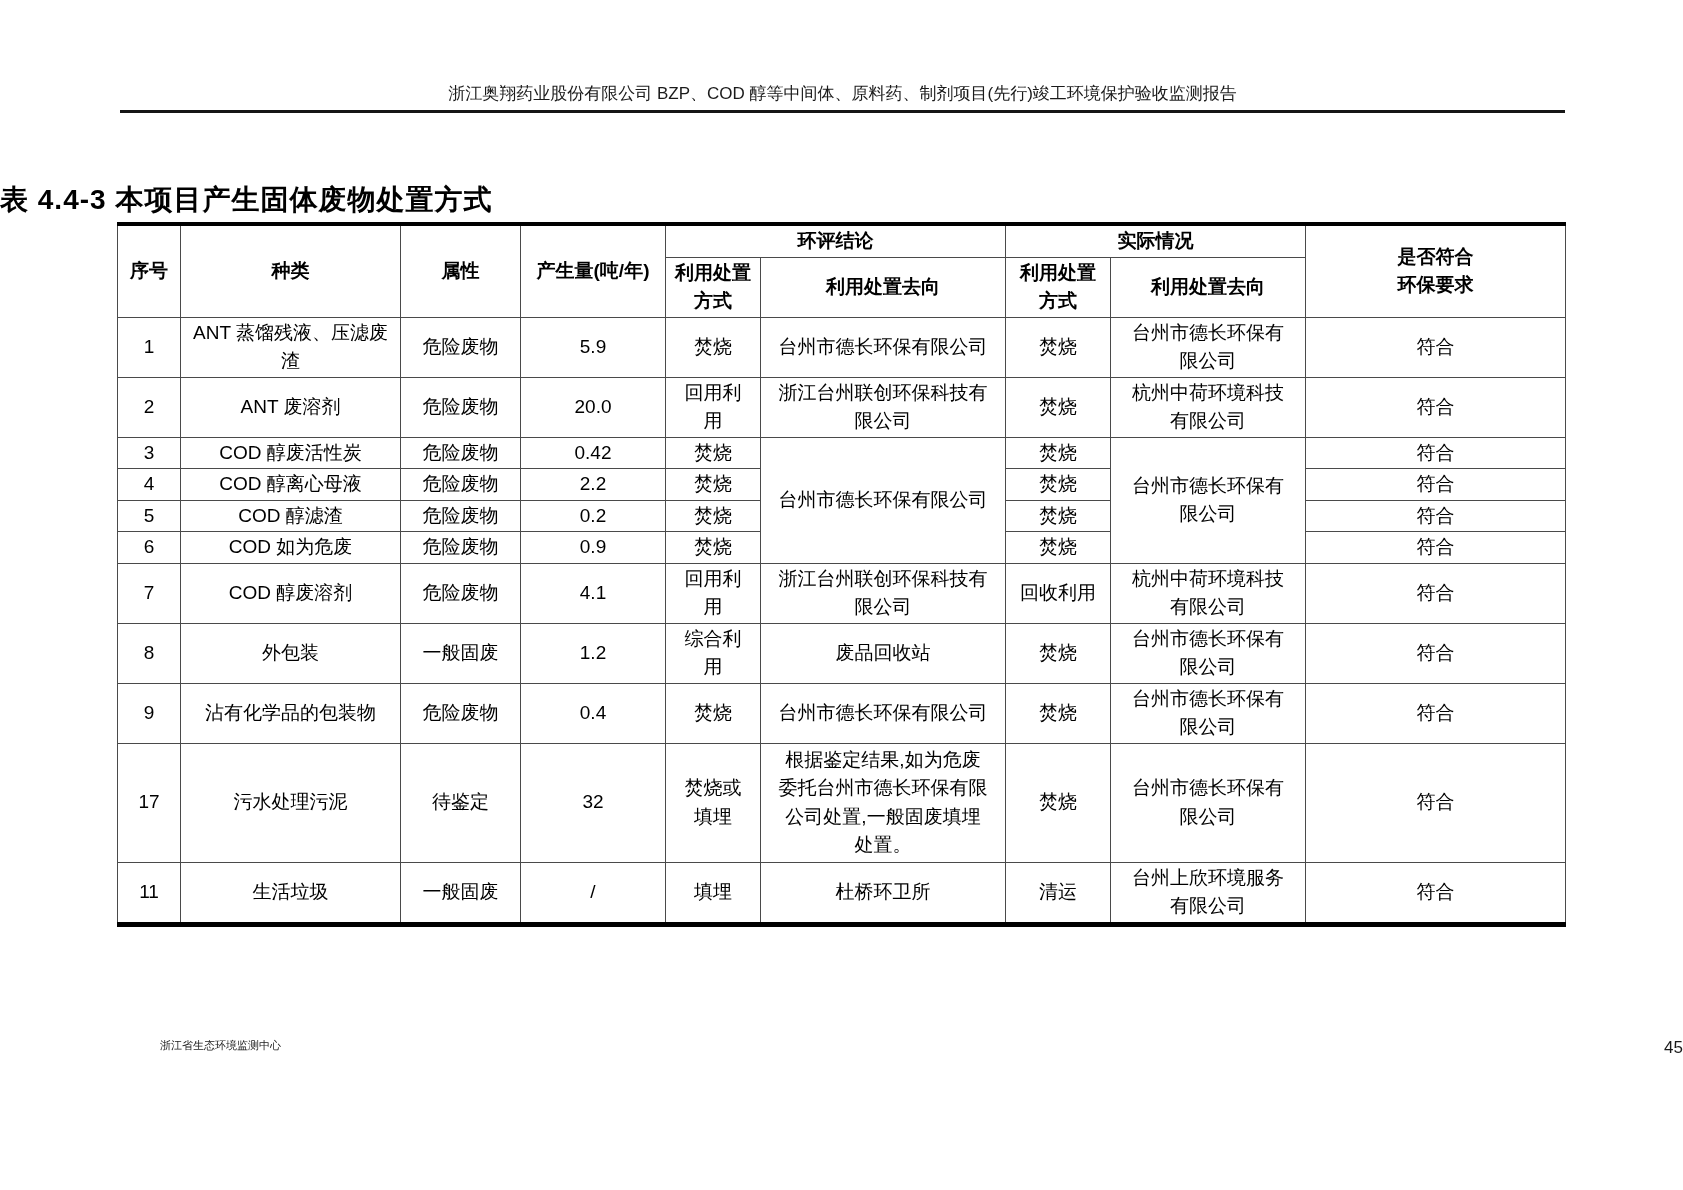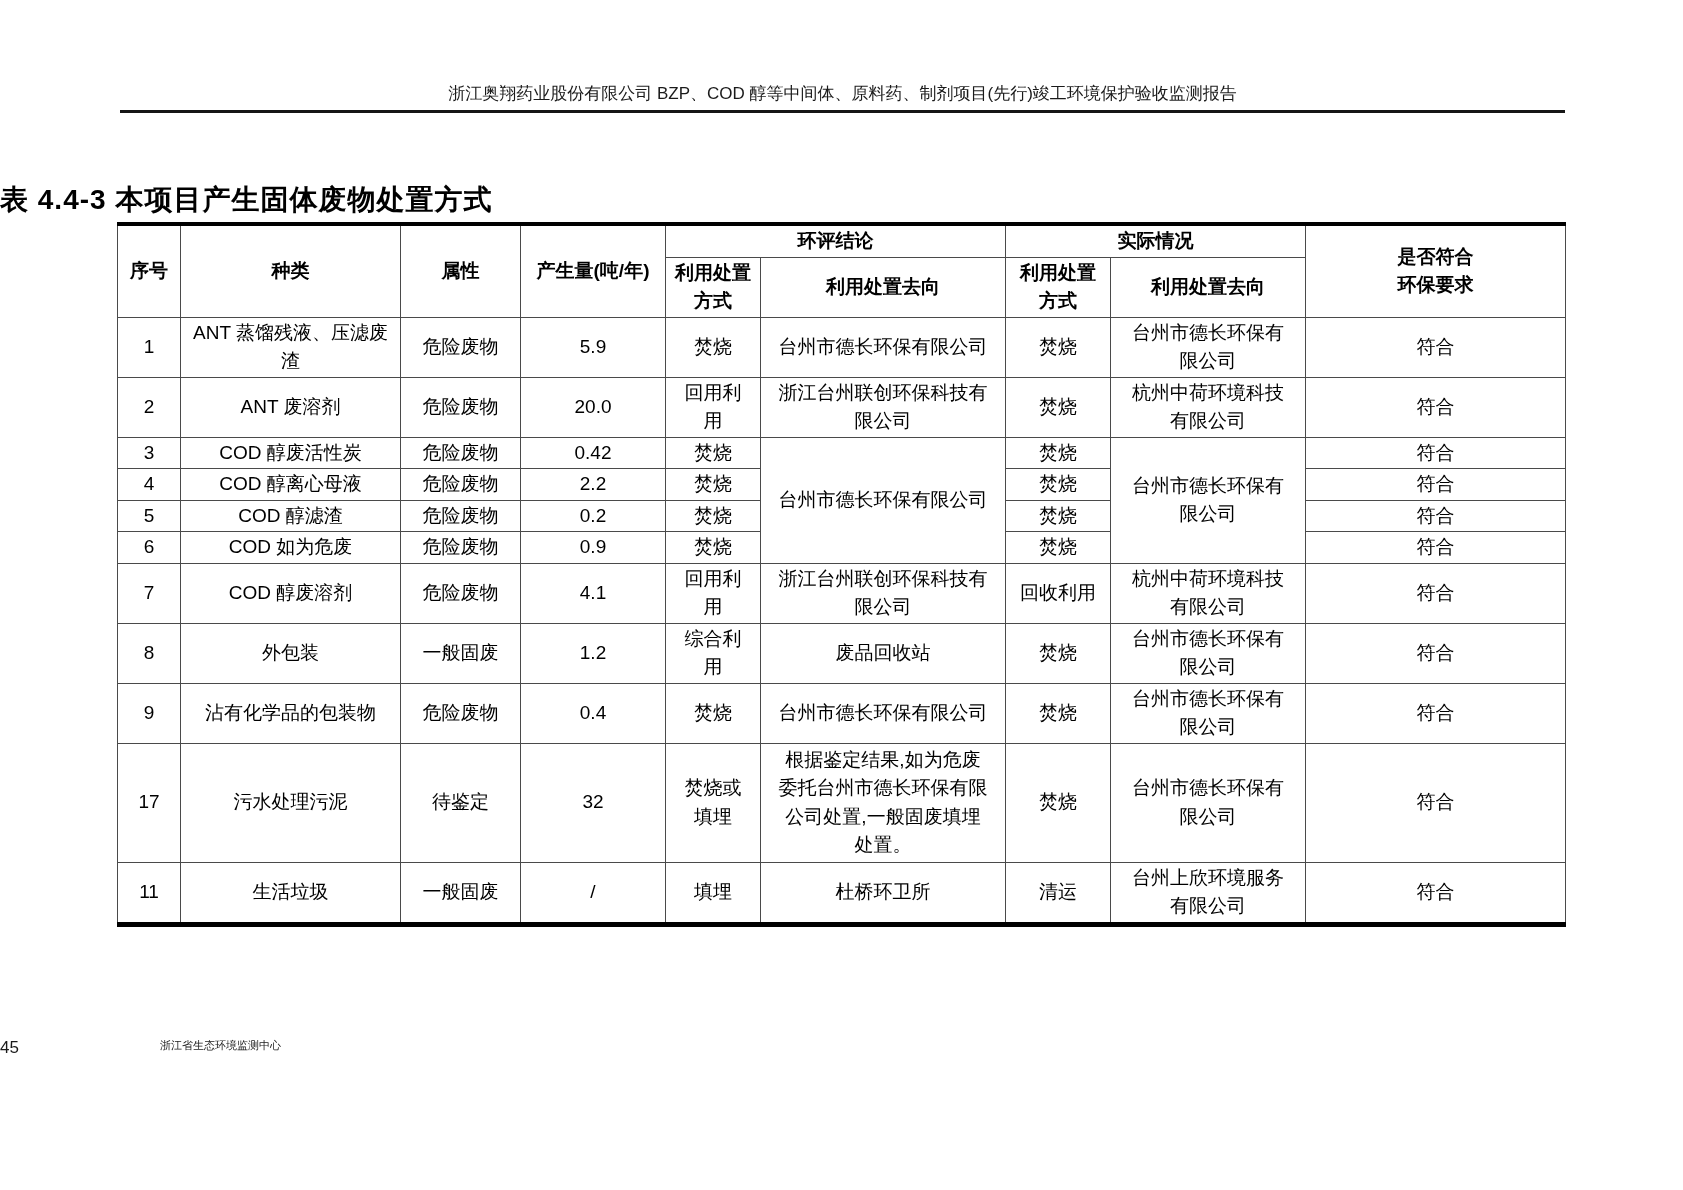--- a/index.html
+++ b/index.html
@@ -44,21 +44,21 @@
   .prewrap{white-space:pre-line;}
   tr.h-group{height:33px;}
   tr.h-sub{height:55px;}
   tr.r-tall{height:58px;}
   tr.r-short{height:30px;}
   tr.r-xtall{height:119px;}
   .doc-footer-org{
     position:absolute;left:160px;top:1038px;font-size:11px;color:#1a1a1a;
   }
   .doc-footer-page{
-    position:absolute;left:0;top:1038px;width:100%;text-align:left;
+    position:absolute;left:0;top:1038px;width:100%;text-align:right;
     font-size:17px;color:#1a1a1a;
   }
 </style>
 </head>
 <body>
 
 <div class="page">
 
   <div class="doc-header-text">浙江奥翔药业股份有限公司 BZP、COD 醇等中间体、原料药、制剂项目(先行)竣工环境保护验收监测报告</div>
   <div class="header-rule"></div>

